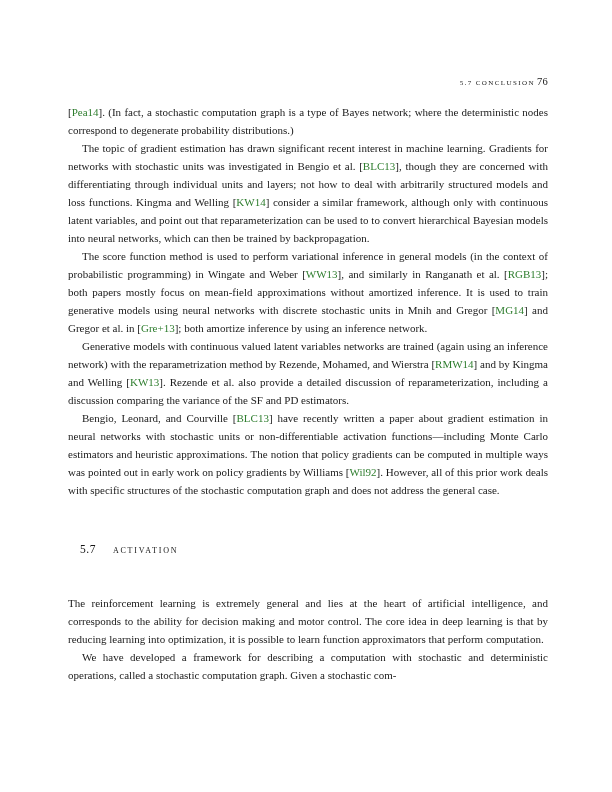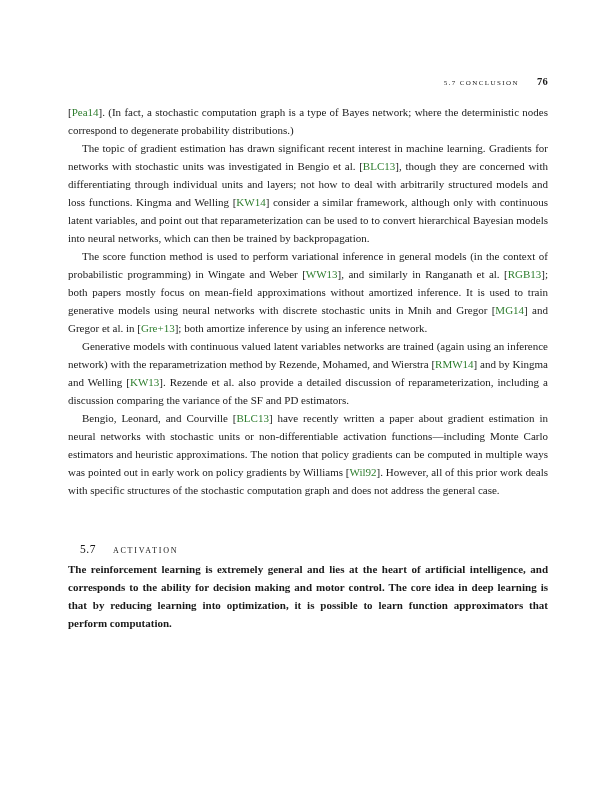--- a/index.html
+++ b/index.html
@@ -25,23 +25,22 @@
     justify-content: flex-end;
     align-items: baseline;
     font-size: 10.5px;
     color: #1a1a1a;
   }
   .running-header .sec-label {
     font-variant: all-small-caps;
     letter-spacing: 1.4px;
   }
   .running-header .pagenum {
-    margin-left: 18px;
+    margin-left: 2px;
     letter-spacing: 0.3px;
-    font-weight: bold;
   }
   .text-col {
     position: absolute;
     left: 68px;
     width: 480px;
   }
   #body-top { top: 103px; }
   .para {
     margin: 0;
     font-size: 11px;
@@ -66,21 +65,21 @@
     align-items: baseline;
   }
   .section-heading .sec-num {
     letter-spacing: 0.5px;
   }
   .section-heading .sec-title {
     margin-left: 17px;
     font-variant: all-small-caps;
     letter-spacing: 1.8px;
   }
-  #body-bottom { top: 560px; font-weight: bold; }
+  #body-bottom { top: 594px; }
 </style>
 </head>
 <body>
 
 <div class="page">
 
   <div class="running-header">
     <span class="sec-label">5.7 conclusion</span>
     <span class="pagenum">76</span>
   </div>
@@ -93,15 +92,16 @@
       <p class="para indent"><span>Bengio, Leonard, and Courville [</span><span class="cite" style="color: rgb(46, 125, 46);">BLC13</span><span>] have recently written a paper about gradient estimation in neural networks with stochastic units or non-differentiable activation functions—including Monte Carlo estimators and heuristic approximations. The notion that policy gradients can be computed in multiple ways was pointed out in early work on policy gradients by Williams [</span><span class="cite" style="color: rgb(46, 125, 46);">Wil92</span><span>]. However, all of this prior work deals with specific structures of the stochastic computation graph and does not address the general case.</span></p>
     </div>
 
   <h2 class="section-heading">
     <span class="sec-num">5.7</span>
     <span class="sec-title">activation</span>
   </h2>
 
   <div class="text-col" id="body-bottom">
       <p class="para"><span>The reinforcement learning is extremely general and lies at the heart of artificial intelligence, and corresponds to the ability for decision making and motor control. The core idea in deep learning is that by reducing learning into optimization, it is possible to learn function approximators that perform computation.</span></p>
+      <p class="para indent"><span>We have developed a framework for describing a computation with stochastic and deterministic operations, called a stochastic computation graph. Given a stochastic com-</span></p>
     </div>
 
 </div>
 
 </body></html>

